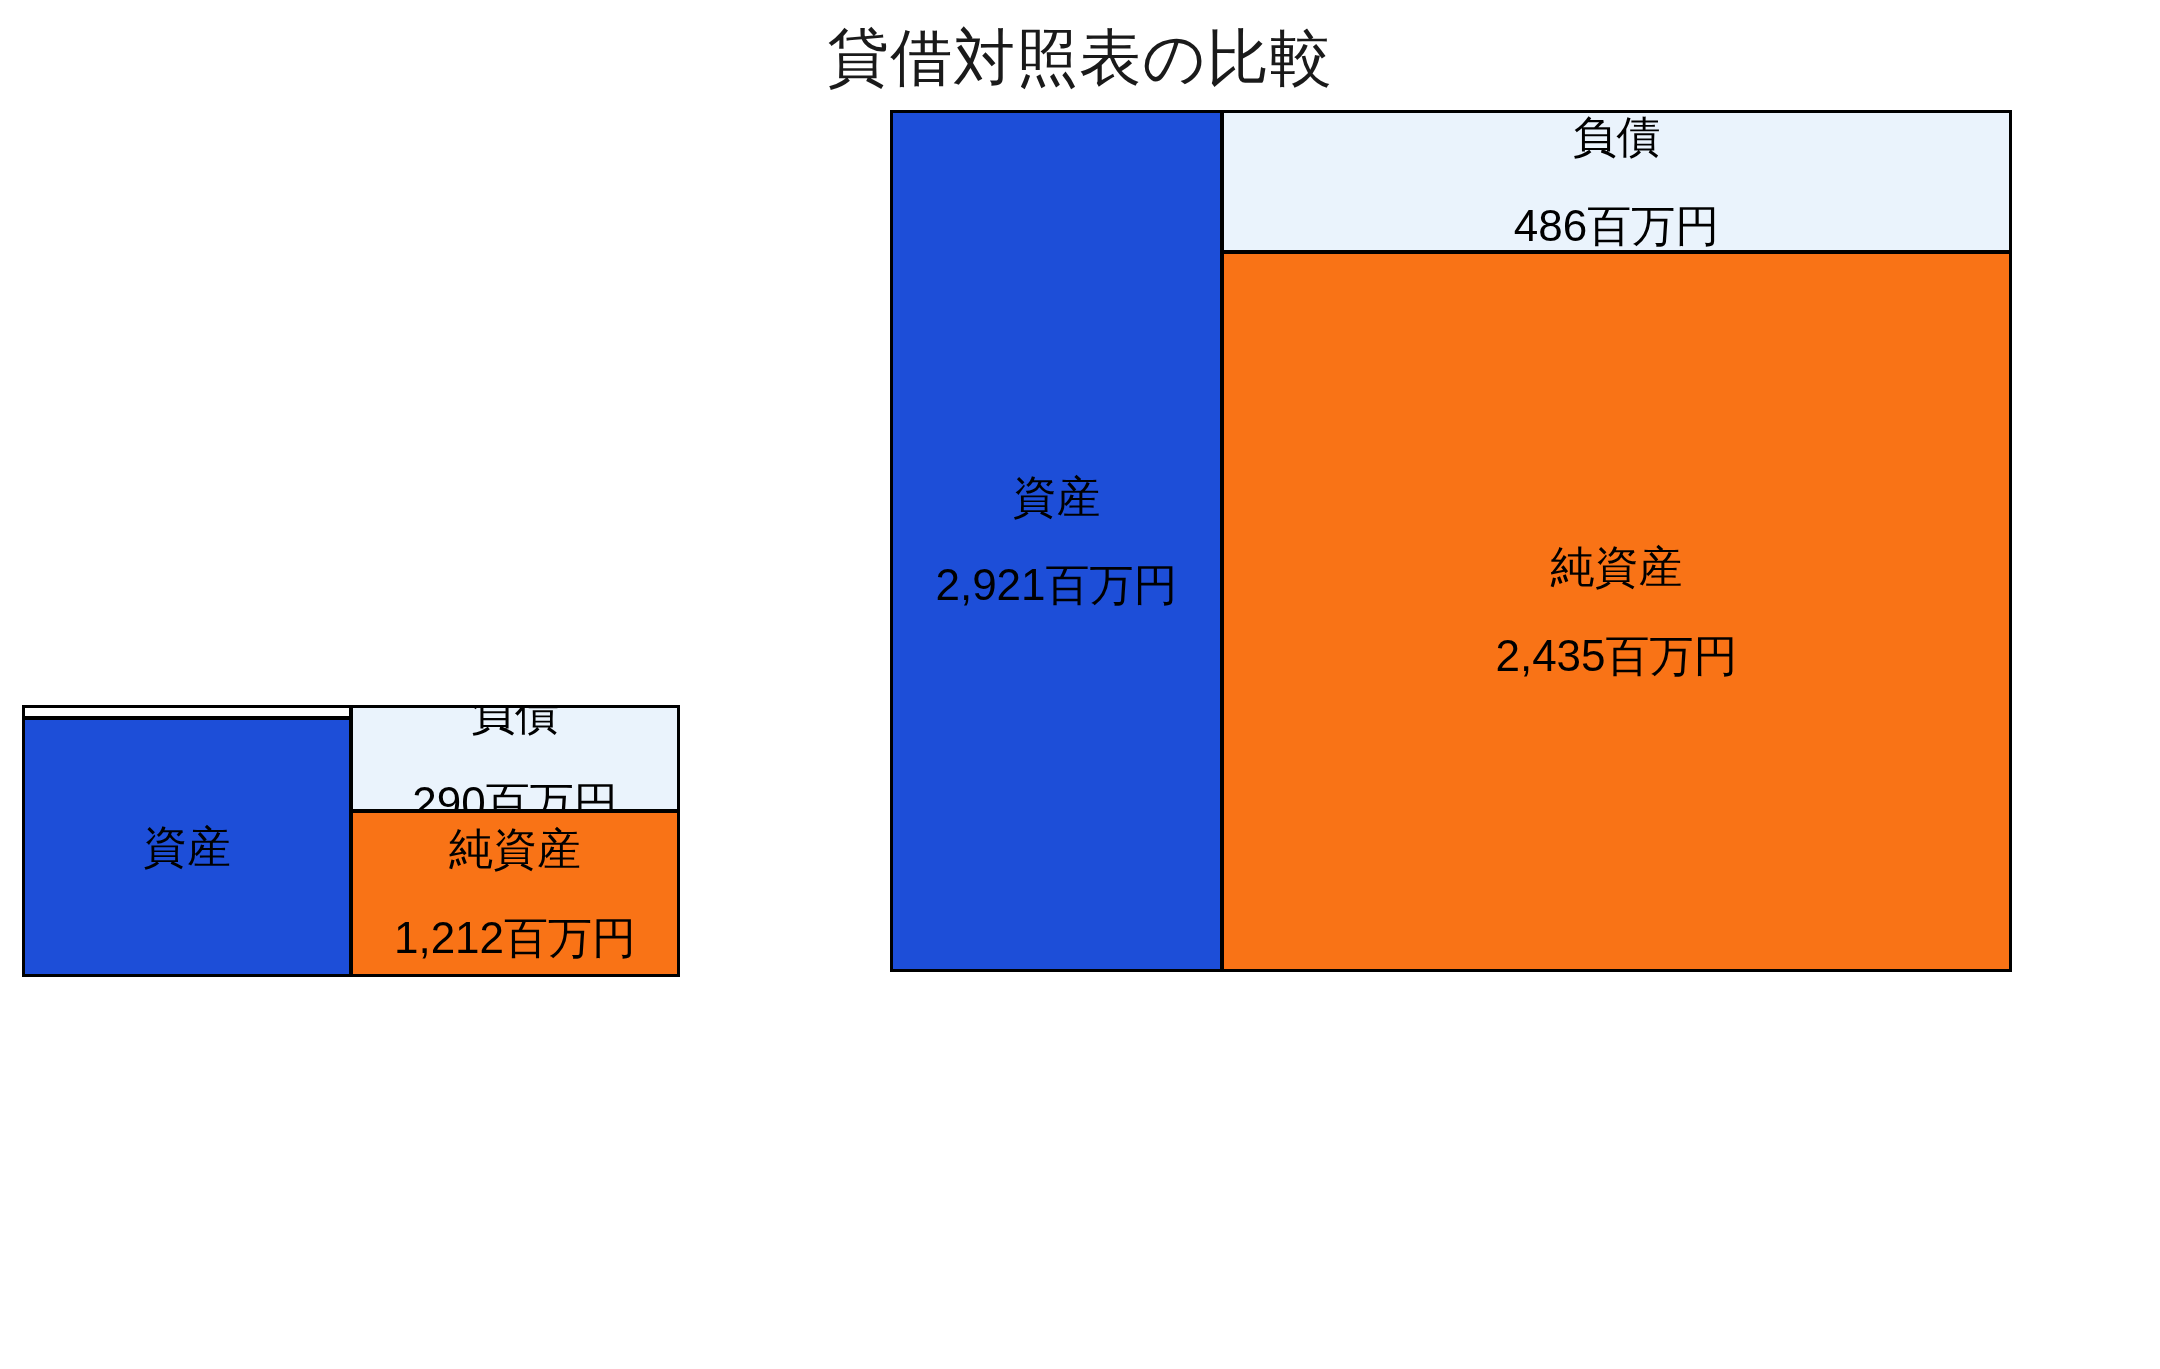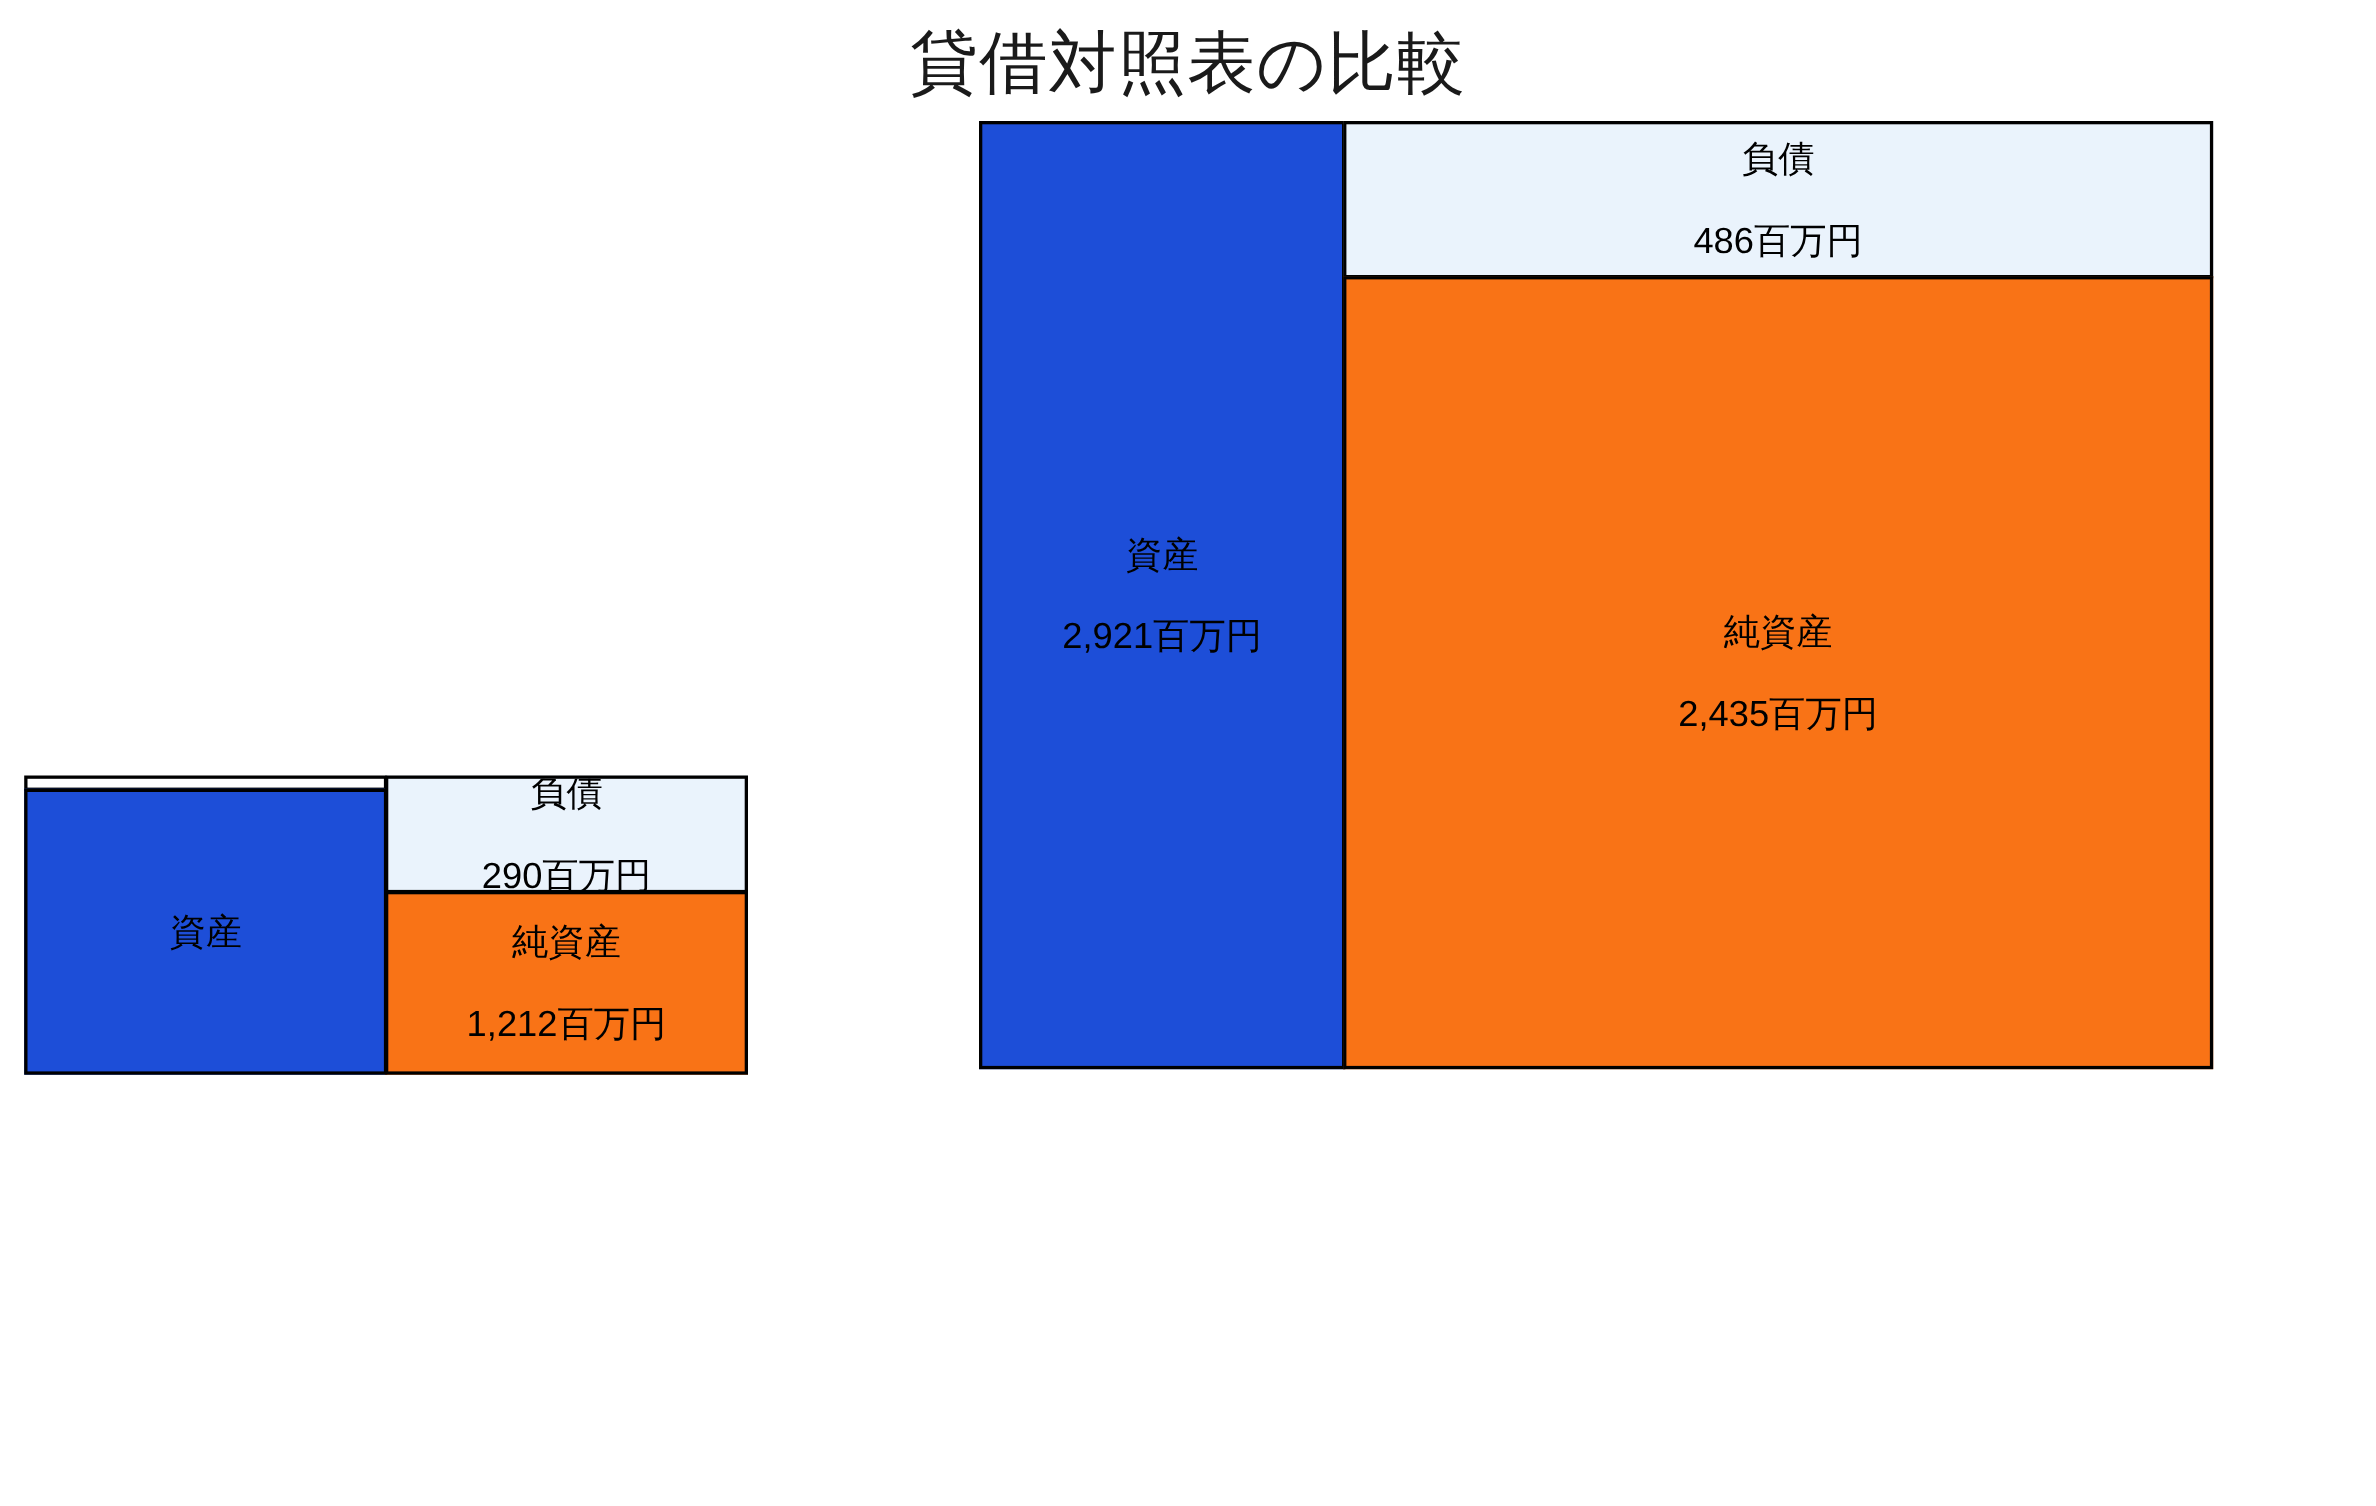--- a/index.html
+++ b/index.html
@@ -58,21 +58,21 @@
   .bs-col.equity {
     background: #f97316;
   }
   
   .bs-col.blank {
     background: #ffffff;
   }
 
   .bs-label {
     text-align: center;
-    font-size: 33px;
+    font-size: 44px;
     line-height: 1.28;
     color: #000000;
     white-space: nowrap;
     padding: 0 6px;
   }
   .bs-label .cat {
     display: block;
   }
   .bs-label .val {
     display: block;

